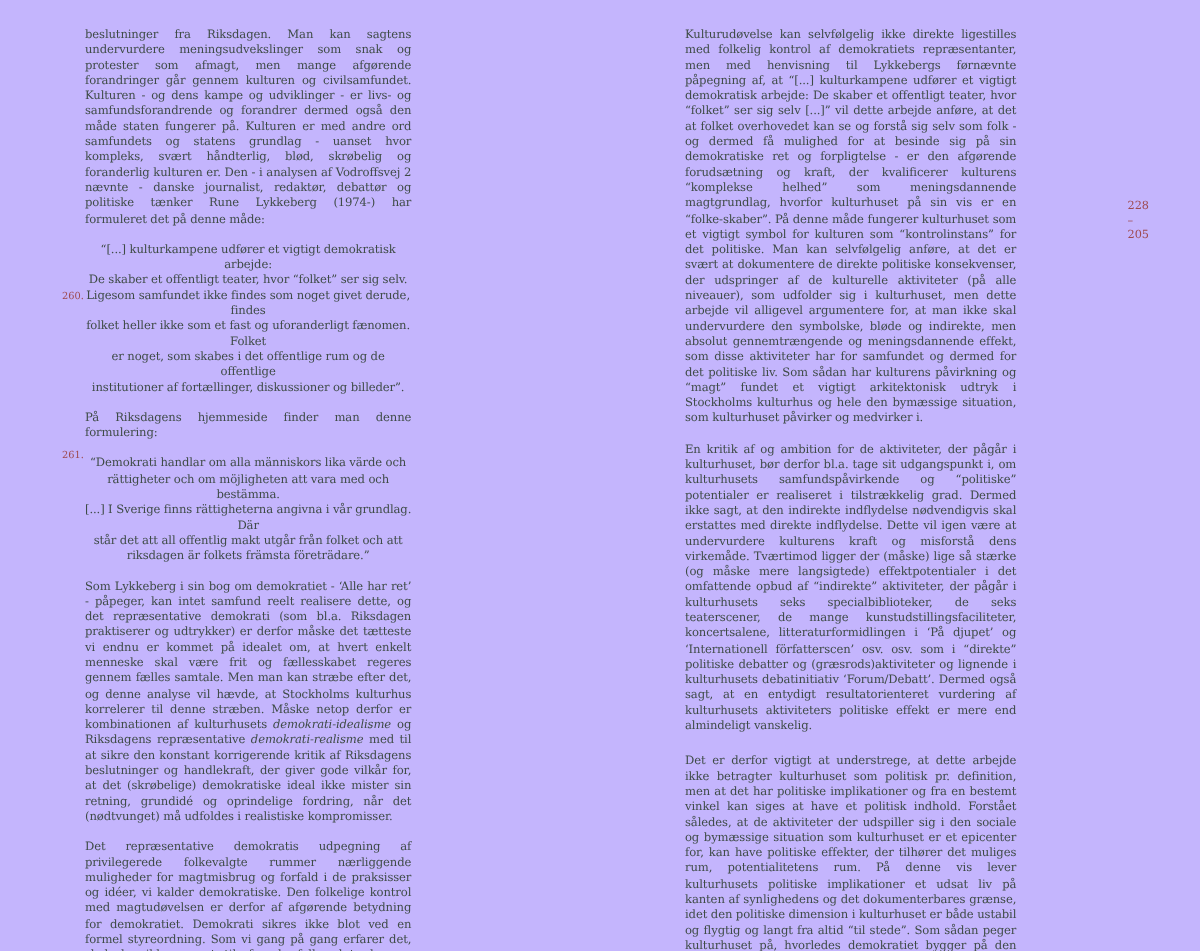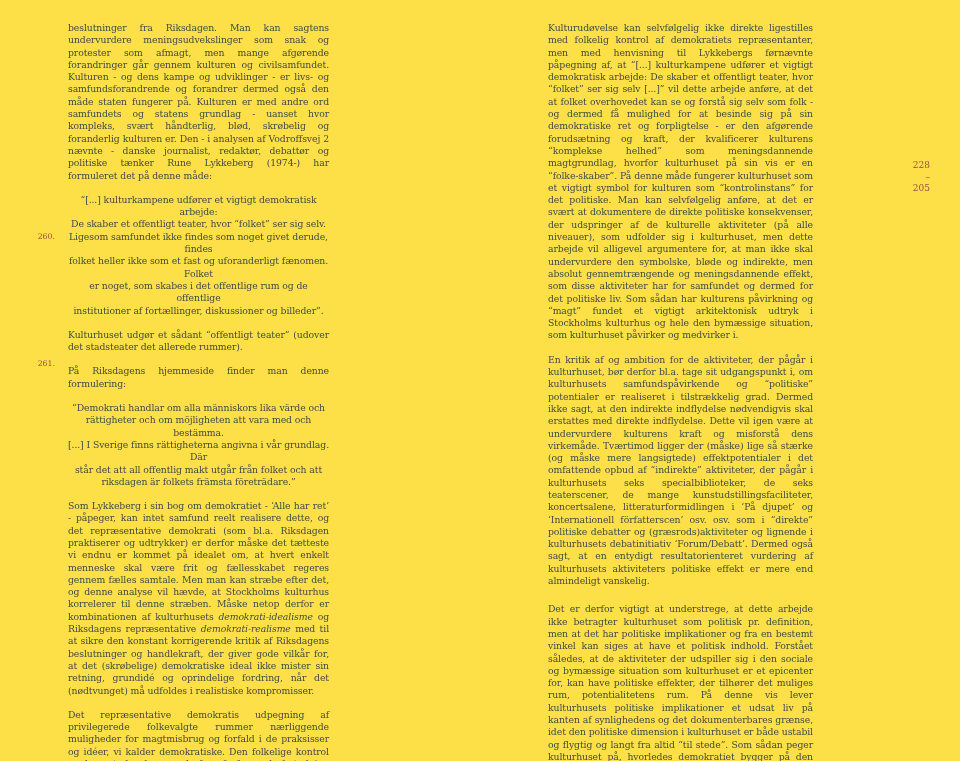--- a/index.html
+++ b/index.html
@@ -4,21 +4,21 @@
 <style>
   html, body {
     margin: 0;
     padding: 0;
     background: #ffffff;
   }
   .spread {
     position: relative;
     width: 960px;
     height: 761px;
-    background: #fde047;
+    background: #c4b5fd;
     overflow: hidden;
     font-family: "DejaVu Serif", "Liberation Serif", serif;
     color: #3e4b46;
   }
   .col {
     position: absolute;
     top: 22px;
     font-size: 9.3px;
     line-height: 12.3px;
     letter-spacing: -0.1px;
@@ -31,55 +31,54 @@
     padding: 0;
   }
   .col p.tight { margin-bottom: 16px; }
   .col p.quote {
     white-space: pre-line;
     text-align: center;
   }
   .col i { }
   .margin-ref {
     position: absolute;
-    left: 15px;
+    left: 27px;
     width: 40px;
     text-align: right;
     font-size: 7.8px;
     line-height: 10px;
     color: #9e4a4f;
     letter-spacing: 0;
   }
   .margin-ref.ref-a { top: 232px; }
   .margin-ref.ref-b { top: 359px; }
   .spread-num {
     position: absolute;
     left: 902px;
     top: 160px;
     width: 28px;
-    text-align: right;
+    text-align: left;
     font-size: 9px;
     line-height: 11.5px;
     color: #9e4a4f;
   }
 </style>
 </head>
 <body>
 
 <div class="spread">
 
   <div class="col col-left">
     <p>beslutninger fra Riksdagen. Man kan sagtens undervurdere meningsudvekslinger som snak og protester som afmagt, men mange afgørende forandringer går gennem kulturen og civilsamfundet. Kulturen - og dens kampe og udviklinger - er livs- og samfundsforandrende og forandrer dermed også den måde staten fungerer på. Kulturen er med andre ord samfundets og statens grundlag - uanset hvor kompleks, svært håndterlig, blød, skrøbelig og foranderlig kulturen er. Den - i analysen af Vodroffsvej 2 nævnte - danske journalist, redaktør, debattør og politiske tænker Rune Lykkeberg (1974-) har formuleret det på denne måde:</p>
     <p class="quote">“[...] kulturkampene udfører et vigtigt demokratisk arbejde:
 De skaber et offentligt teater, hvor “folket” ser sig selv.
 Ligesom samfundet ikke findes som noget givet derude, findes
 folket heller ikke som et fast og uforanderligt fænomen. Folket
 er noget, som skabes i det offentlige rum og de offentlige
 institutioner af fortællinger, diskussioner og billeder”.</p>
-    <p>Kulturhuset udgør et sådant “offentligt teater” (udover det stadsteater det allerede rummer).</p>
     <p>På Riksdagens hjemmeside finder man denne formulering:</p>
     <p class="quote">“Demokrati handlar om alla människors lika värde och
 rättigheter och om möjligheten att vara med och bestämma.
 [...] I Sverige finns rättigheterna angivna i vår grundlag. Där
 står det att all offentlig makt utgår från folket och att
 riksdagen är folkets främsta företrädare.”</p>
     <p><span>Som Lykkeberg i sin bog om demokratiet - ‘Alle har ret’ - påpeger, kan intet samfund reelt realisere dette, og det repræsentative demokrati (som bl.a. Riksdagen praktiserer og udtrykker) er derfor måske det tætteste vi endnu er kommet på idealet om, at hvert enkelt menneske skal være frit og fællesskabet regeres gennem fælles samtale. Men man kan stræbe efter det, og denne analyse vil hævde, at Stockholms kulturhus korrelerer til denne stræben. Måske netop derfor er kombinationen af kulturhusets </span><i>demokrati-idealisme</i><span> og Riksdagens repræsentative </span><i>demokrati-realisme</i><span> med til at sikre den konstant korrigerende kritik af Riksdagens beslutninger og handlekraft, der giver gode vilkår for, at det (skrøbelige) demokratiske ideal ikke mister sin retning, grundidé og oprindelige fordring, når det (nødtvunget) må udfoldes i realistiske kompromisser.</span></p>
     <p>Det repræsentative demokratis udpegning af privilegerede folkevalgte rummer nærliggende muligheder for magtmisbrug og forfald i de praksisser og idéer, vi kalder demokratiske. Den folkelige kontrol med magtudøvelsen er derfor af afgørende betydning for demokratiet. Demokrati sikres ikke blot ved en formel styreordning. Som vi gang på gang erfarer det, skal der ikke meget til, før de folkevalgte lægger afstand til folket, glemmer den brede dialog og træffer vigtige beslutninger i snævre cirkler af politikere, embedsmænd, pengemænd o.a. og på den vis undergraver demokratiets repræsentativitet, ofte med en påstand om, at de så sandelig gør det for at sikre demokratiets “overlevelse” og “bedre funktionsevne”. Så snart lydhørheden over for folket, modparterne osv. tager af og erstattes af magtkampe, spin, skjult lobbyisme o.a., da er demokratiet i fare.</p>
   </div>
 

